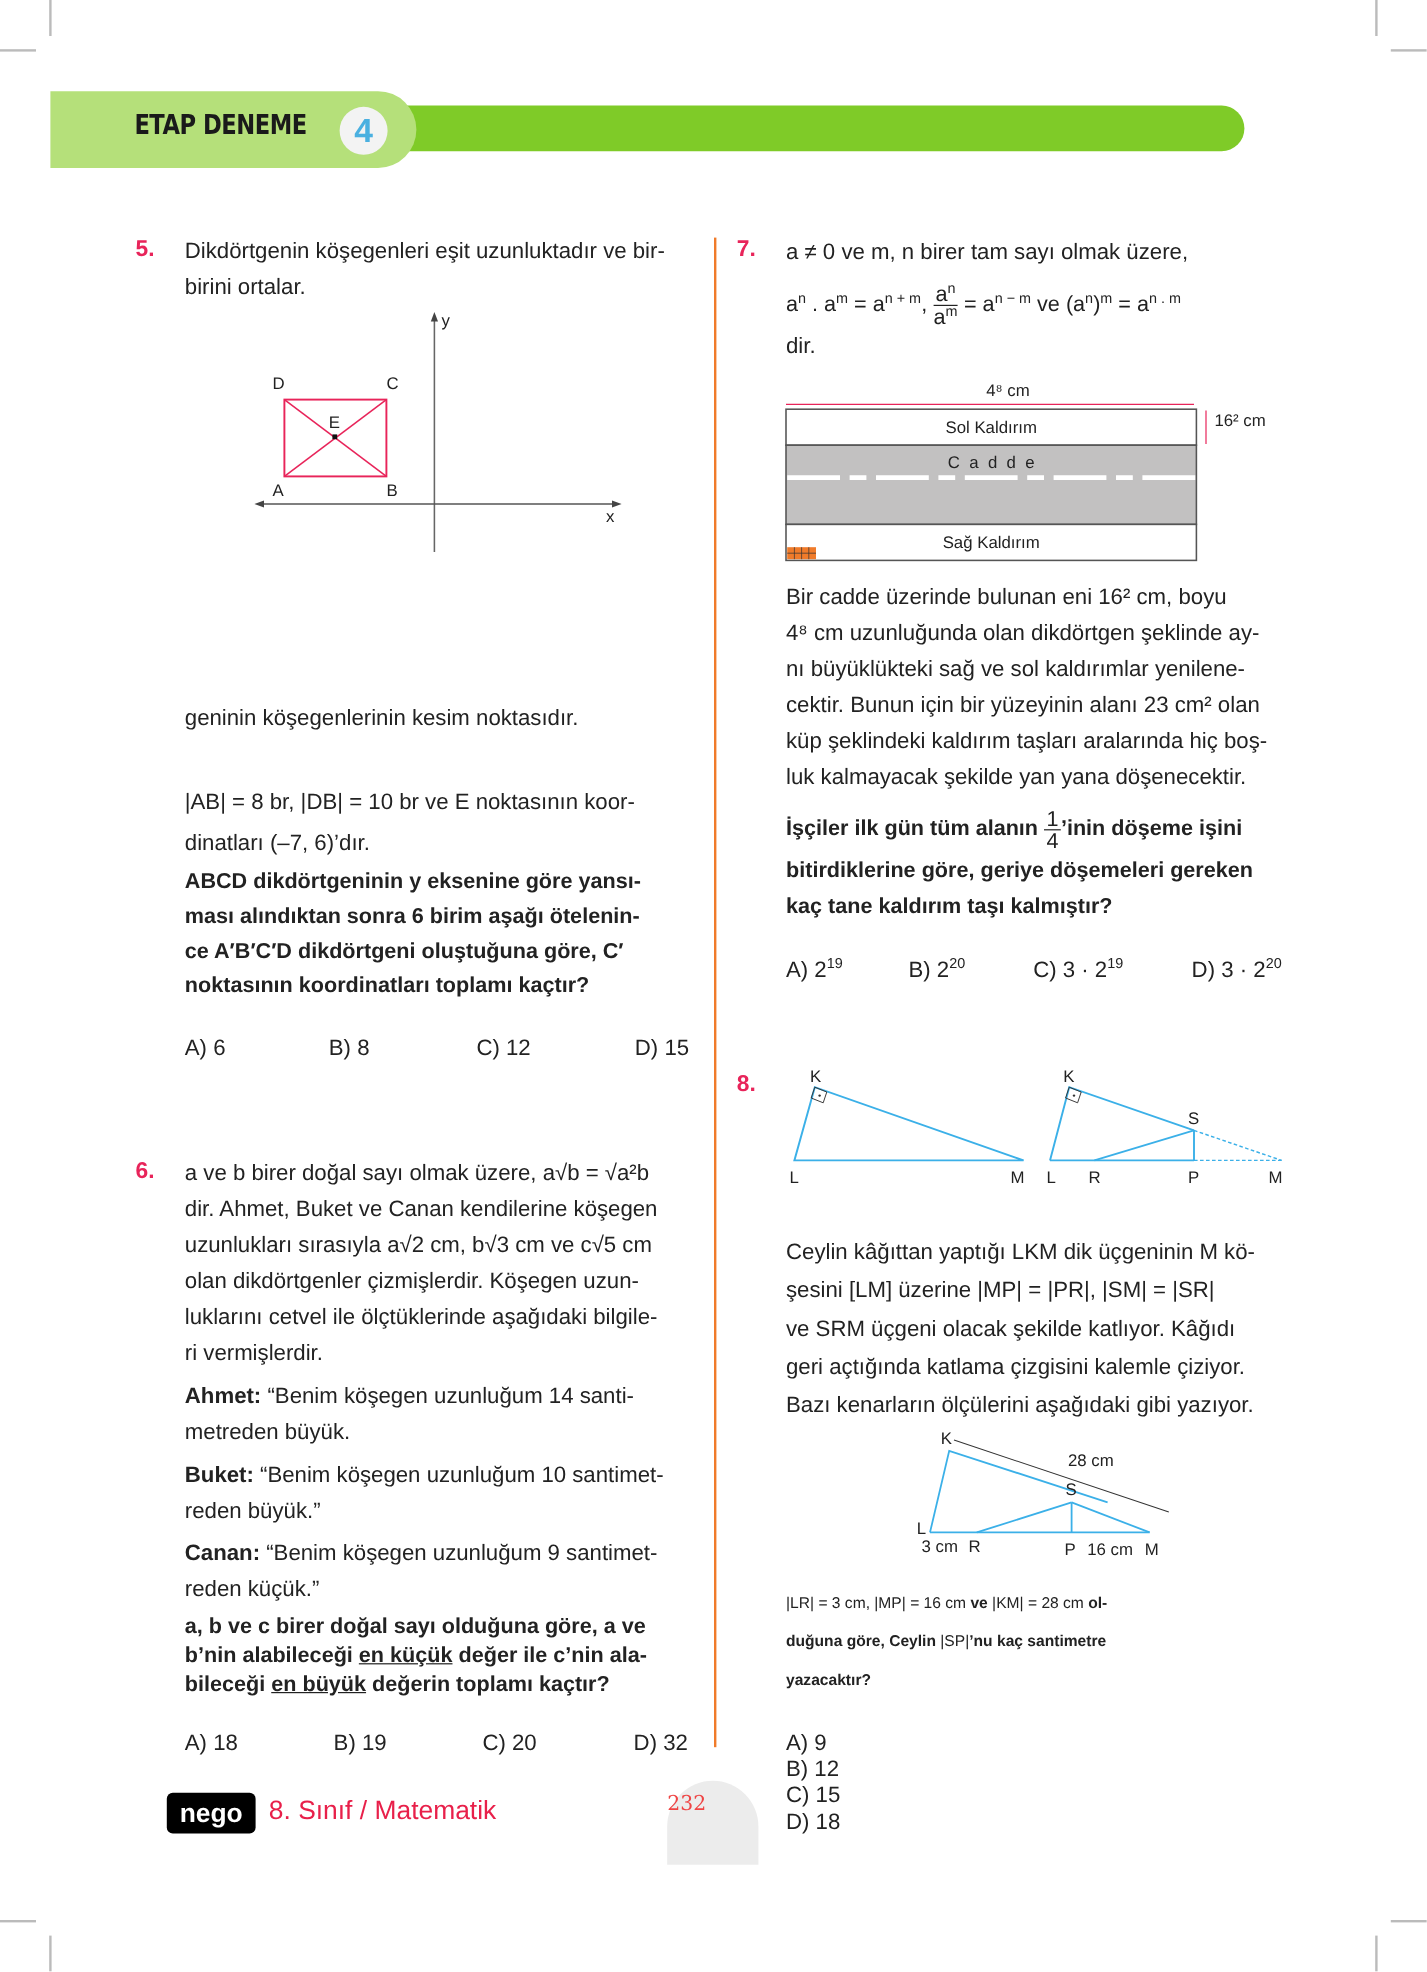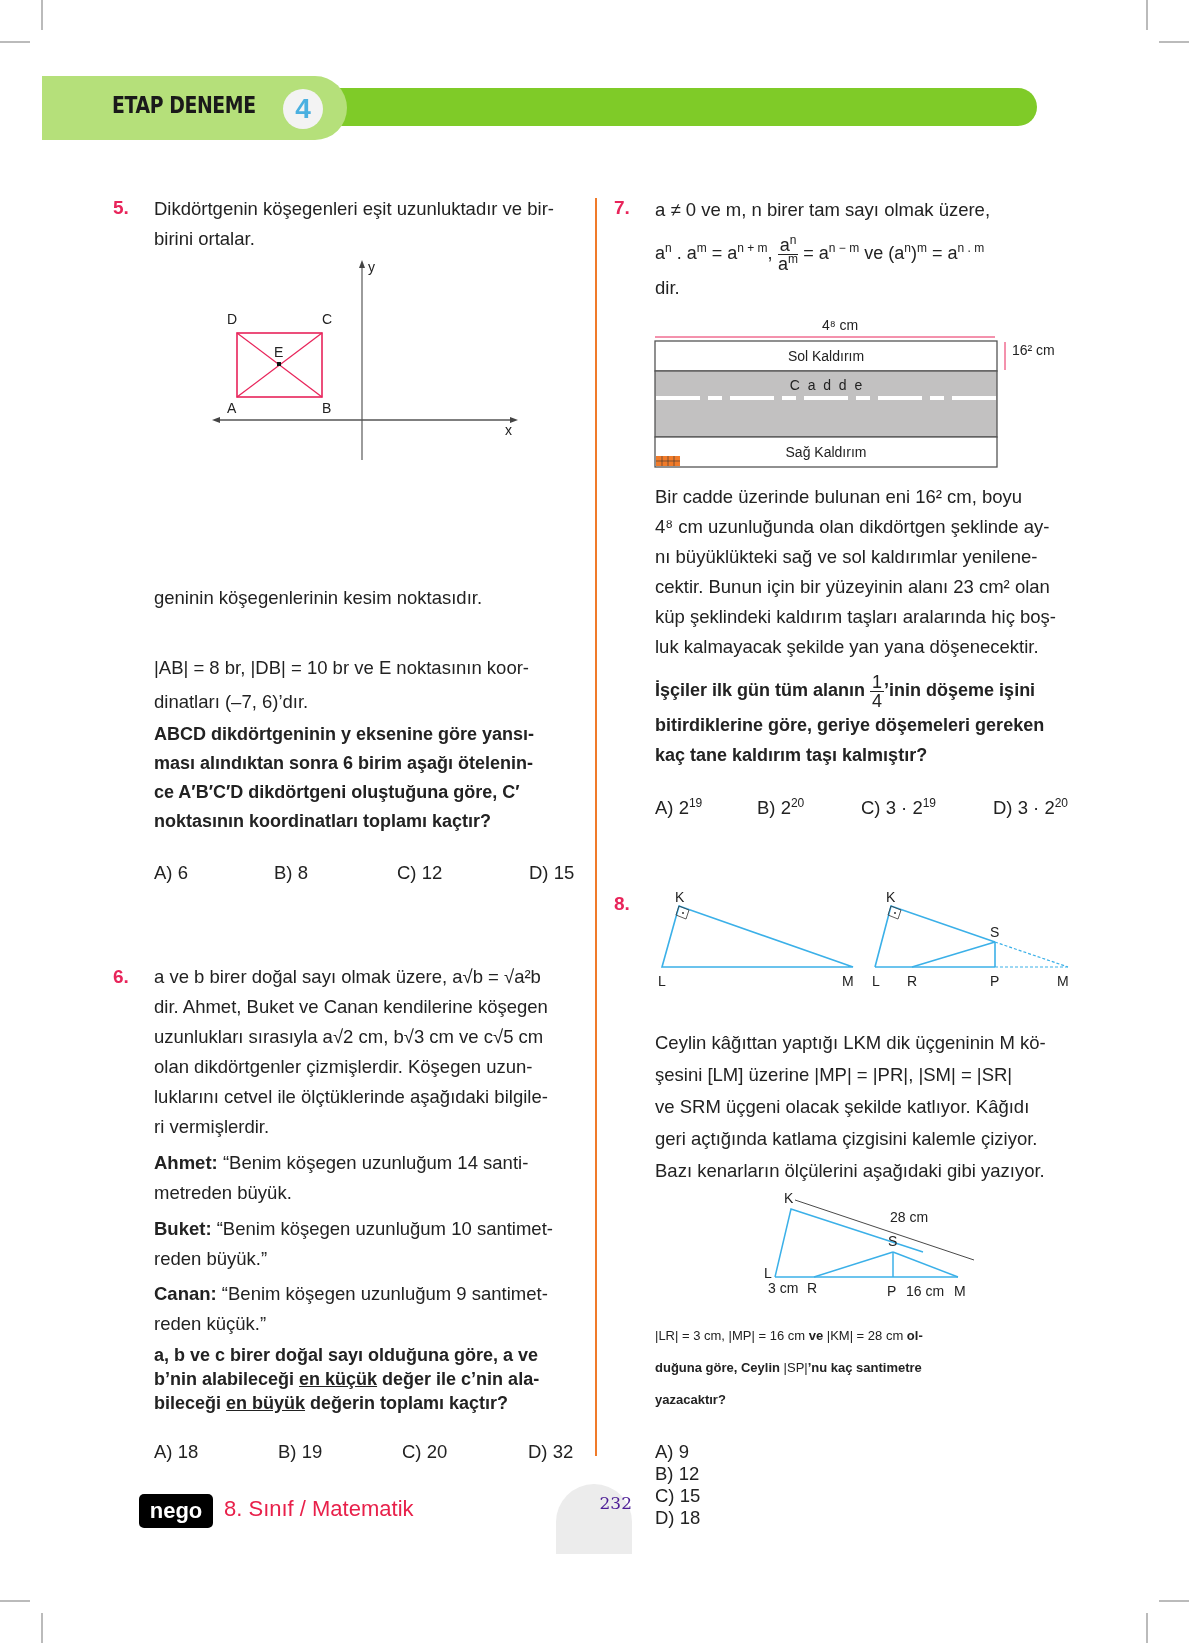--- a/index.html
+++ b/index.html
@@ -18,21 +18,21 @@
   .opts span { display:inline-block; }
   .sup { font-size:12px; vertical-align:super; line-height:0; }
   .u { text-decoration:underline; }
   svg { position:absolute; overflow:visible; }
   .frac { display:inline-block; vertical-align:middle; text-align:center; line-height:18px; }
   .frac .n { display:block; border-bottom:1.5px solid #222; padding:0 2px; }
   .frac .d { display:block; }
   .footer-logo { position:absolute; left:139px; top:1494px; width:74px; height:34px; background:#000000; border-radius:5px; color:#fff; font-weight:bold; font-size:22px; text-align:center; line-height:34px; }
   .footer-subject { position:absolute; left:224px; top:1496px; font-size:22px; color:#e8204a; }
   .page-num-bg { position:absolute; left:556px; top:1484px; width:76px; height:70px; background:#ececec; border-radius:38px 38px 0 0; }
-  .page-num { position:absolute; left:556px; top:1493px; width:76px; text-align:right; font-family:"DejaVu Serif", serif; font-size:17px; color:#4c1d95; }
+  .page-num { position:absolute; left:556px; top:1493px; width:76px; text-align:left; font-family:"DejaVu Serif", serif; font-size:17px; color:#ef4444; }
 </style>
 </head>
 <body>
 
 <div class="crop" style="left:41px;top:0;width:2px;height:30px;"></div>
 <div class="crop" style="left:0;top:41px;width:30px;height:2px;"></div>
 <div class="crop" style="left:1146px;top:0;width:2px;height:30px;"></div>
 <div class="crop" style="left:1159px;top:41px;width:30px;height:2px;"></div>
 <div class="crop" style="left:41px;top:1613px;width:2px;height:30px;"></div>
 <div class="crop" style="left:0;top:1600px;width:30px;height:2px;"></div>

